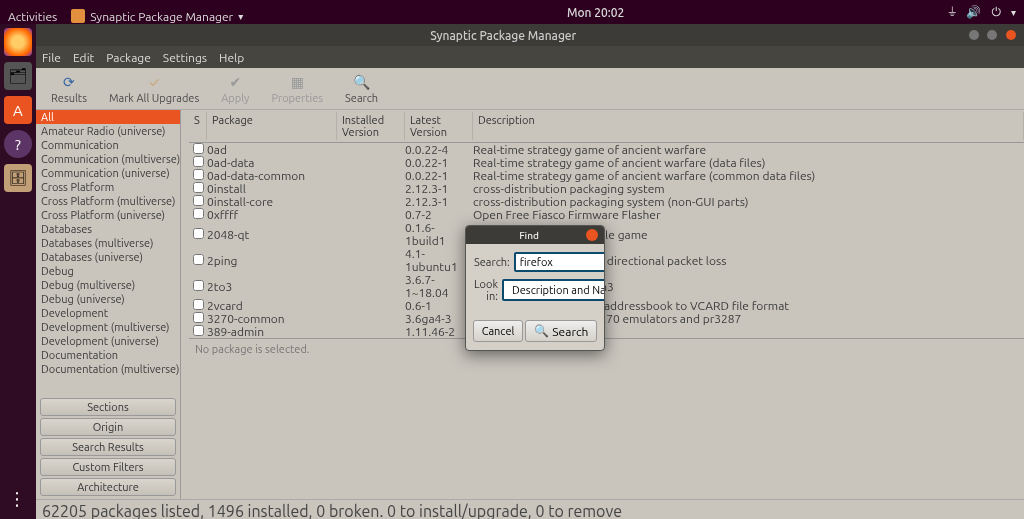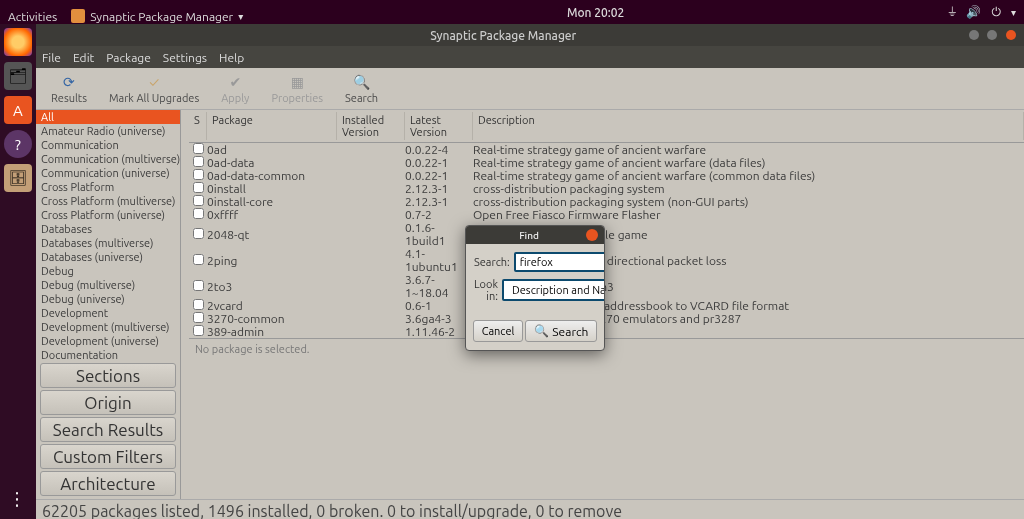--- a/index.html
+++ b/index.html
@@ -36,21 +36,21 @@
 .toolbtn.disabled { color:#999;}
 .toolbtn .ico { width:18px; height:18px; display:flex; align-items:center; justify-content:center; font-size:14px;}
 .toolbtn .lbl { font-size:11px; margin-top:1px;}
 
 .body { flex:1; display:flex; overflow:hidden;gap:8px;}
 .sidebar { width:145px; background:#c9c5bd; border-right:1px solid #999; display:flex; flex-direction:column;}
 .catlist { flex:1; overflow-y:auto; background:#c9c5bd;}
 .catrow { padding:1px 5px; color:#3b3b3b; cursor:default; font-size:11px; white-space:nowrap; overflow:hidden; text-overflow:clip;}
 .catrow.sel { background:#e95420; color:#fff;}
 .sidebtns { display:flex; flex-direction:column; padding:2px;}
-.sidebtns button { margin:1px 2px; padding:2px; background:linear-gradient(#d9d5cd,#c5c1b9); border:1px solid #999; border-radius:3px; color:#333; font-size:17px; cursor:default;}
+.sidebtns button { margin:1px 2px; padding:2px; background:linear-gradient(#d9d5cd,#c5c1b9); border:1px solid #999; border-radius:3px; color:#333; font-size:11px; cursor:default;}
 
 .main { flex:1; display:flex; flex-direction:column; background:#c9c5bd;}
 .listhdr { display:flex; background:#c9c5bd; border-bottom:1px solid #999; padding:2px 0;}
 .listhdr div { padding:2px 5px; color:#333; font-size:11px; border-right:1px solid #b5b1a9;}
 .col-s{width:18px;} .col-pkg{width:130px;} .col-iv{width:68px;} .col-lv{width:68px;} .col-desc{flex:1;}
 .rows { background:#c9c5bd; }
 .row { display:flex; align-items:center; padding:0; color:#3b3b3b; font-size:11px;}
 .row .cb { width:18px; text-align:center;}
 .row .cb input{ width:11px; height:11px;}
 .detail { border-top:1px solid #999; padding:4px 6px; color:#777; font-size:11px; flex:1;}

